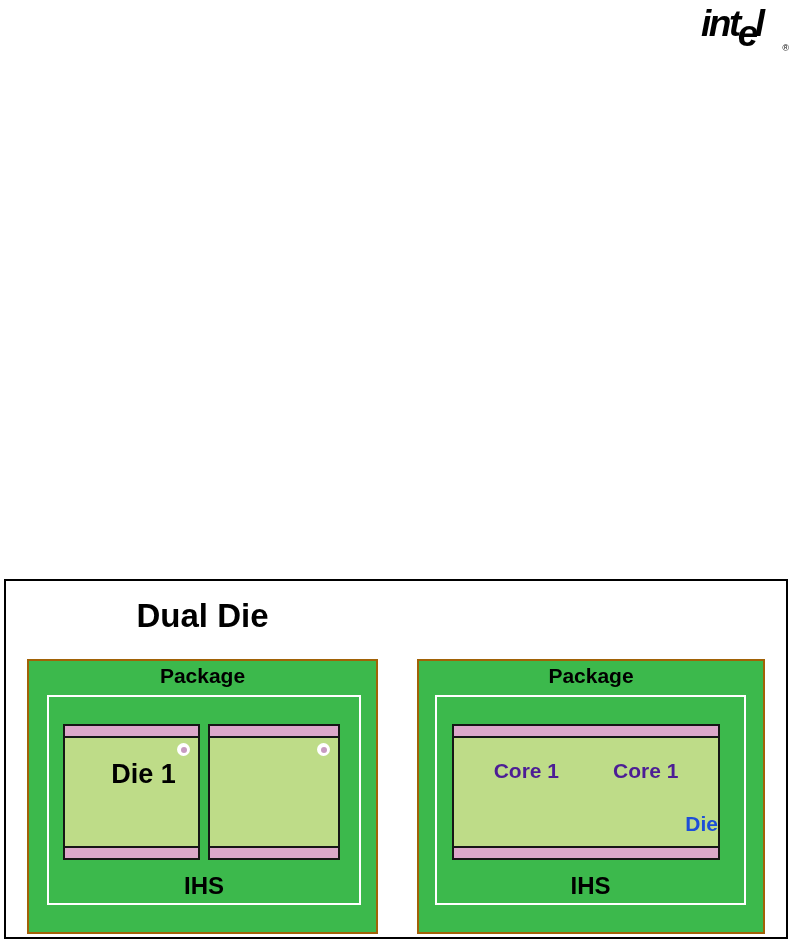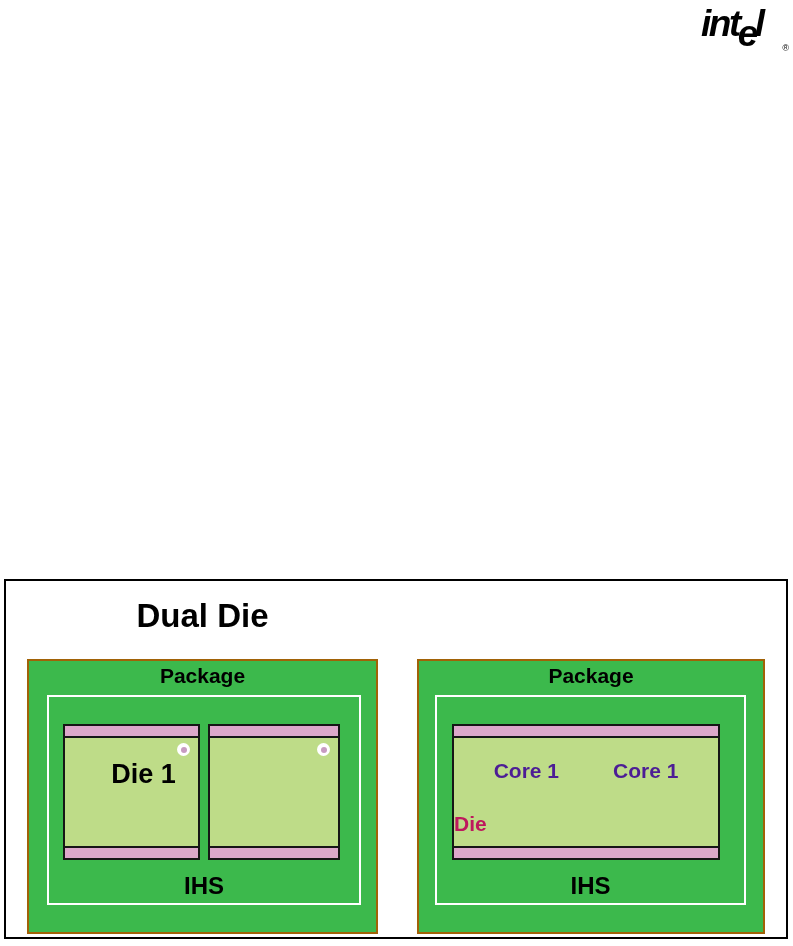--- a/index.html
+++ b/index.html
@@ -83,22 +83,22 @@
   .die-label {
     position:absolute; top:33px; left:0; right:0; text-align:center;
     font-weight:bold; font-size:27px; color:#000;padding-left:24px;
   }
   .core-row {
     position:absolute; top:33px; left:0; right:0;
     display:flex; justify-content:center; gap:54px;
     font-weight:bold; font-size:21px; color:#4c1d95;
   }
   .die-center-label {
-    position:absolute; top:86px; left:0; right:0; text-align:left;
-    font-weight:bold; font-size:21px; color:#be185d;
+    position:absolute; top:86px; left:0; right:0; text-align:right;
+    font-weight:bold; font-size:21px; color:#1d4ed8;
   }
 
   .marker {
     position:absolute; top:17px; right:8px; width:13px; height:13px;
     border-radius:50%; background:#ffffff;
     display:flex; align-items:center; justify-content:center;
   }
   .marker .dot {
     width:6px; height:6px; border-radius:50%;
     background:var(--marker-dot,#c79bc1);

